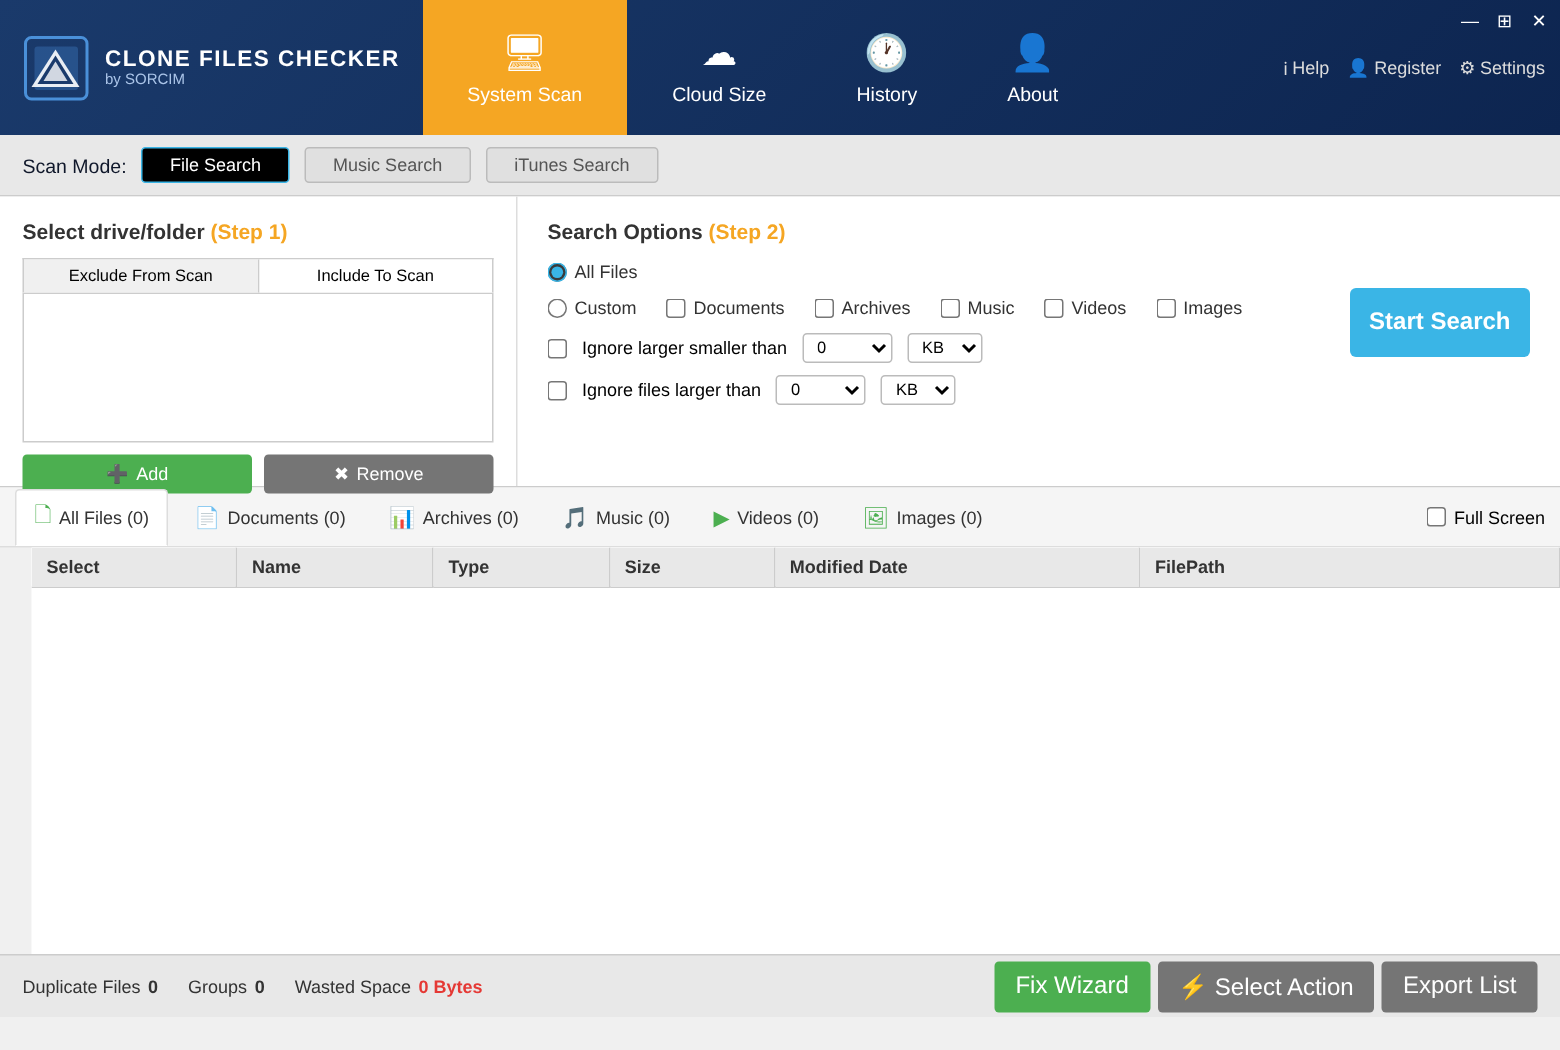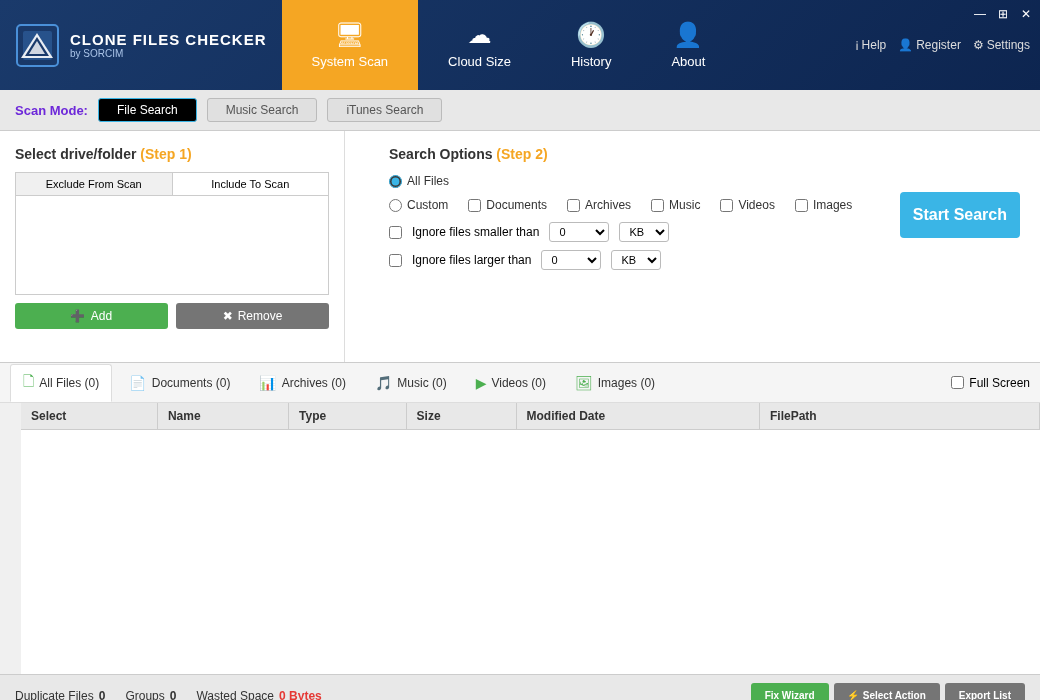--- a/index.html
+++ b/index.html
@@ -88,43 +88,42 @@
 
     
     .scan-mode-bar {
       background: #e8e8e8;
       padding: 8px 15px;
       display: flex;
       align-items: center;
       gap: 10px;
       border-bottom: 1px solid #ccc;
     }
-    .scan-mode-label { font-size: 13px; color: #6d28d9; font-weight: bold; text-align: right; }
+    .scan-mode-label { font-size: 13px; color: #0f172a; font-weight: normal; text-align: right; }
     .scan-mode-tab {
       padding: 4px 18px;
       border: 1px solid #bbb;
       border-radius: 3px;
       font-size: 12px;
       cursor: pointer;
       background: #e0e0e0;
       color: #555;
     }
     .scan-mode-tab.active {
       background: #000000;
       color: white;
       border-color: #3ab5e6;
     }
 
     
     .main-content {
       display: flex;
-      height: 232px;
+      height: 194px;
       border-bottom: 1px solid #ccc;
       background: white;
-      gap: 24px;
     }
 
     
     .left-panel {
       width: 345px;
       padding: 15px;
       border-right: 1px solid #ddd;
     }
     .panel-title {
       font-size: 14px;
@@ -331,25 +330,25 @@
     .status-item .value { font-weight: bold; }
     .status-item .wasted { color: #e53935; font-weight: bold; }
 
     .status-buttons {
       margin-left: auto;
       display: flex;
       gap: 5px;
     }
     .status-btn {
       padding: 7px 14px;
-      font-size: 10px;
+      font-size: 16px;
       cursor: pointer;
       border: none;
       border-radius: 3px;
-      font-weight: bold;
+      font-weight: normal;
     }
     .btn-fix { background: #4caf50; color: white; }
     .btn-select-dup { background: #757575; color: white; }
     .btn-select-action { background: #757575; color: white; }
     .btn-export { background: #757575; color: white; }
     .btn-clear { background: #e53935; color: white; }
 
     .results-area {
       display: flex;
       flex-direction: column;
@@ -487,21 +486,21 @@
       <label class="checkbox-option">
         <input type="checkbox" style="">
         <span>Images</span>
       </label>
     </div>
 
     <div style="display:flex; gap:30px; margin-top:10px; align-items:flex-start;">
       <div>
         <div class="filter-row">
           <input type="checkbox" style="">
-          <span>Ignore files smaller than</span>
+          <span>Ignore larger smaller than</span>
           <select class="filter-select">
             <option>0</option><option>1</option><option>10</option><option>100</option>
           </select>
           <select class="unit-select">
             <option>KB</option><option>MB</option><option>GB</option>
           </select>
         </div>
         <div class="filter-row">
           <input type="checkbox" style="">
           <span>Ignore files larger than</span>

